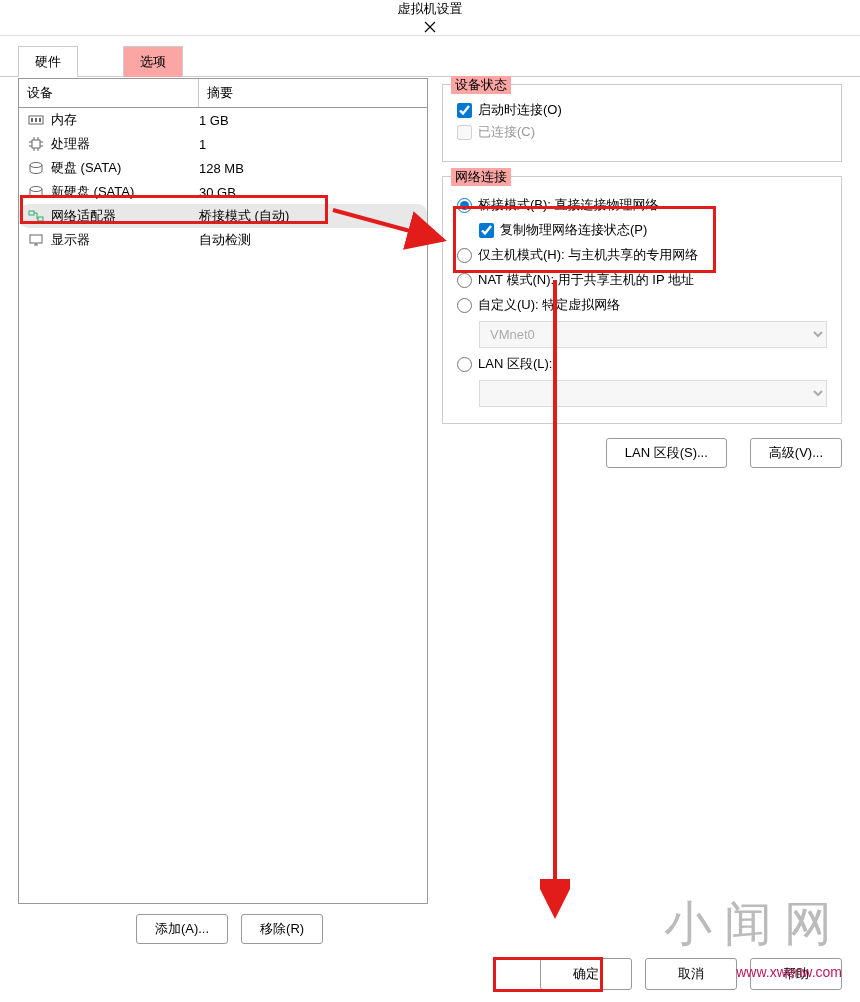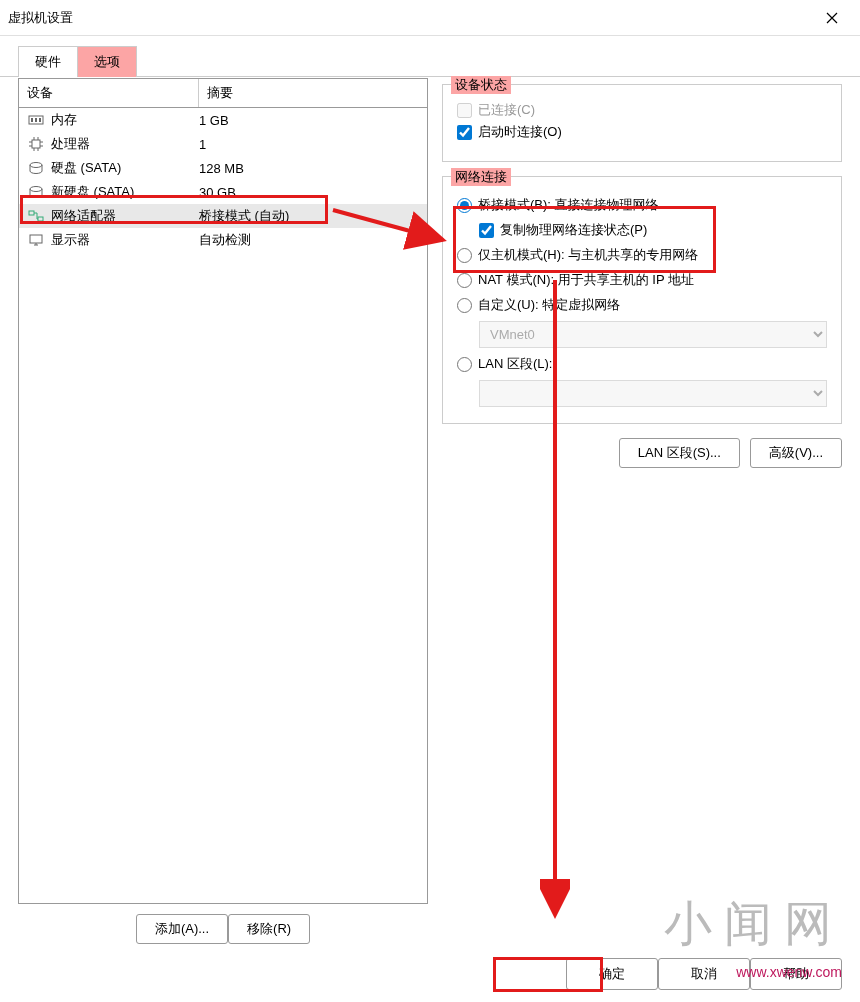--- a/index.html
+++ b/index.html
@@ -1,57 +1,57 @@
 <!DOCTYPE html>
 <html><head>
   <meta charset="utf-8">
   <style>
     * { box-sizing: border-box; margin: 0; padding: 0; font-family: "Microsoft YaHei", "Segoe UI", sans-serif; font-size: 13px; }
     body { width: 860px; height: 1002px; background: #fff; position: relative; overflow: hidden; }
     
-    .titlebar { height: 36px; display: flex; align-items: center; padding: 0 8px; border-bottom: 1px solid #e0e0e0; }
+    .titlebar { height: 36px; display: flex; align-items: center; padding: 0 16px; border-bottom: 1px solid #e0e0e0; flex-direction: column; }
     .titlebar-text { flex: 1; }
     .close-btn { width: 40px; height: 28px; display: flex; align-items: center; justify-content: center; cursor: pointer; }
     .close-btn svg { width: 12px; height: 12px; }
     
-    .tabs { display: flex; margin: 10px 0 0 18px; }
+    .tabs { display: flex; margin: 10px 0 0 18px; gap: 46px; }
     .tab { padding: 6px 16px; border: 1px solid #ccc; border-bottom: none; background: #fff; cursor: pointer; margin-right: -1px; }
     .tab.active { background: #fff; position: relative; z-index: 2; }
     .tab.inactive { background: #fca5a5; }
     
     .content { display: flex; padding: 0 18px 0 18px; gap: 14px; margin-top: -1px; border-top: 1px solid #ccc; padding-top: 1px; justify-content: center; }
     
     .left-panel { width: 410px; }
     .device-table { border: 1px solid #999; width: 100%; }
     .device-header { display: flex; border-bottom: 1px solid #999; background: #fff; }
     .device-header > div { padding: 5px 8px; font-weight: normal; }
     .col-device { width: 180px; border-right: 1px solid #ccc; }
     .col-summary { flex: 1; }
     .device-row { display: flex; padding: 3px 8px; align-items: center; cursor: pointer; }
-    .device-row.selected { background: #e8e8e8; }
+    .device-row.selected { background: #e8e8e8; border-radius: 9px; }
     .device-row .icon { width: 18px; height: 14px; margin-right: 6px; display: inline-flex; align-items: center; justify-content: center; }
     .device-row .dev-name { width: 148px; }
     .device-row .dev-summary { flex: 1; }
     .device-body { height: 795px; overflow: auto; }
     
     .right-panel { flex: 1; padding-top: 6px; }
     .group { border: 1px solid #ccc; padding: 12px 14px 16px 14px; margin-bottom: 14px; position: relative; }
     .group-title { position: absolute; top: -9px; left: 8px; background: #fca5a5; padding: 0 4px; }
     
     .checkbox-row { display: flex; align-items: center; margin: 4px 0; }
     .checkbox-row input[type="checkbox"] { width: 15px; height: 15px; margin-right: 6px; accent-color: #0078d4; }
     .radio-row { display: flex; align-items: center; margin: 7px 0; }
     .radio-row input[type="radio"] { width: 15px; height: 15px; margin-right: 6px; accent-color: #0078d4; }
     .indent { margin-left: 22px; }
     
     .select-row { margin-left: 22px; margin-top: 4px; }
     .select-row select { width: 100%; padding: 4px 6px; border: 1px solid #ccc; background: #f5f5f5; color: #888; }
     
     .right-buttons { display: flex; gap: 10px; justify-content: flex-end; margin-top: 12px; }
-    .btn { padding: 5px 18px; border: 1px solid #999; background: #fff; cursor: pointer; border-radius: 3px; }
+    .btn { padding: 5px 18px; border: 1px solid #999; background: #fff; cursor: pointer; border-radius: 3px; margin-left: 13px; }
     
     .left-buttons { display: flex; gap: 0; justify-content: center; margin-top: 10px; }
     
     .footer { position: absolute; bottom: 12px; right: 18px; display: flex; }
     .footer .btn { padding: 6px 32px; }
     
     .red-box { position: absolute; border: 3px solid #e21b1b; pointer-events: none; }
     .red-box-1 { left: 20px; top: 195px; width: 308px; height: 29px; }
     .red-box-2 { left: 453px; top: 206px; width: 263px; height: 67px; }
     .red-box-3 { left: 493px; top: 957px; width: 110px; height: 35px; }
@@ -162,26 +162,26 @@
     <div class="left-buttons">
       <button class="btn">添加(A)...</button>
       <button class="btn">移除(R)</button>
     </div>
   </div>
 
   <div class="right-panel">
     <div class="group">
       <div class="group-title">设备状态</div>
       <label class="checkbox-row">
+        <input type="checkbox" checked="" style="">
+        <span>启动时连接(O)</span>
+      </label>
+      <label class="checkbox-row">
         <input type="checkbox" disabled="" style="">
         <span style="color:#999">已连接(C)</span>
-      </label>
-      <label class="checkbox-row">
-        <input type="checkbox" checked="" style="">
-        <span>启动时连接(O)</span>
       </label>
     </div>
 
     <div class="group">
       <div class="group-title">网络连接</div>
       <label class="radio-row">
         <input type="radio" name="net" checked="" style="">
         <span>桥接模式(B): 直接连接物理网络</span>
       </label>
       <label class="checkbox-row indent">

